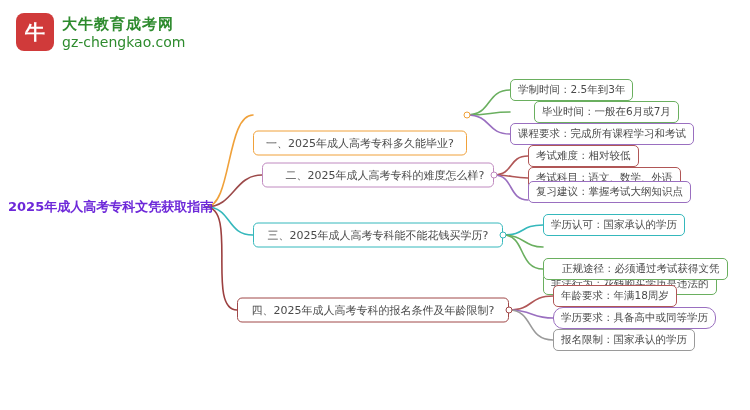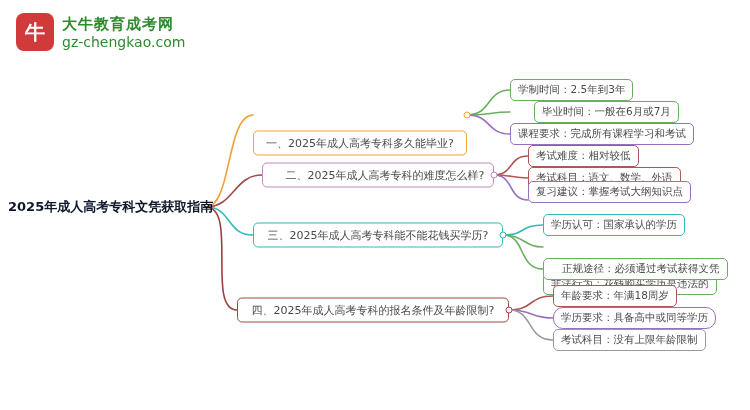--- a/index.html
+++ b/index.html
@@ -84,21 +84,21 @@
   </svg>
 
   <div class="logo">
     <div class="logo-icon" style="background: rgb(208, 58, 58);">牛</div>
     <div class="logo-text">
       <div class="logo-brand" style="color: rgb(46, 139, 46);">大牛教育成考网</div>
       <div class="logo-domain" style="color: rgb(46, 139, 46);">gz-chengkao.com</div>
     </div>
   </div>
 
-  <div id="root" class="root-node" style="color: #0f172a;">2025年成人高考专科文凭获取指南</div>
+  <div id="root" class="root-node" style="color: #6d28d9;">2025年成人高考专科文凭获取指南</div>
 
   <div id="b1" class="node branch" style="border-color: rgb(240, 161, 58);">一、2025年成人高考专科多久能毕业?</div>
   <div id="b2" class="node branch" style="border-color: rgb(192, 138, 192); padding-left: 20px;">二、2025年成人高考专科的难度怎么样?</div>
   <div id="b3" class="node branch" style="border-color: rgb(53, 184, 188);">三、2025年成人高考专科能不能花钱买学历?</div>
   <div id="b4" class="node branch" style="border-color: rgb(160, 72, 72);">四、2025年成人高考专科的报名条件及年龄限制?</div>
 
   <div id="b1dot" class="dot" style="border-color: rgb(240, 161, 58);"></div>
   <div id="b2dot" class="dot" style="border-color: rgb(192, 138, 192);"></div>
   <div id="b3dot" class="dot" style="border-color: rgb(53, 184, 188);"></div>
   <div id="b4dot" class="dot" style="border-color: rgb(160, 72, 72);"></div>
@@ -110,15 +110,15 @@
   <div id="b2c1" class="node sub" style="border-color: rgb(176, 86, 86);">考试科目：语文、数学、外语</div>
   <div id="b2c0" class="node sub" style="border-color: rgb(176, 86, 86);">考试难度：相对较低</div>
   <div id="b2c2" class="node sub" style="border-color: rgb(154, 111, 192);">复习建议：掌握考试大纲知识点</div>
 
   <div id="b3c0" class="node sub" style="border-color: rgb(53, 184, 188);">学历认可：国家承认的学历</div>
   <div id="b3c1" class="node sub" style="border-color: rgb(106, 175, 95); margin-top: 37px;">非法行为：花钱购买学历是违法的</div>
   <div id="b3c2" class="node sub" style="border-color: rgb(106, 175, 95); padding-left: 18px;">正规途径：必须通过考试获得文凭</div>
 
   <div id="b4c0" class="node sub" style="border-color: rgb(176, 86, 86);">年龄要求：年满18周岁</div>
   <div id="b4c1" class="node sub" style="border-color: rgb(154, 111, 192);">学历要求：具备高中或同等学历</div>
-  <div id="b4c2" class="node sub" style="border-color: rgb(154, 154, 154);">考试科目：没有上限年龄限制</div>
+  <div id="b4c2" class="node sub" style="border-color: rgb(154, 154, 154);">报名限制：国家承认的学历</div>
 
 </div>
 
 </body></html>

